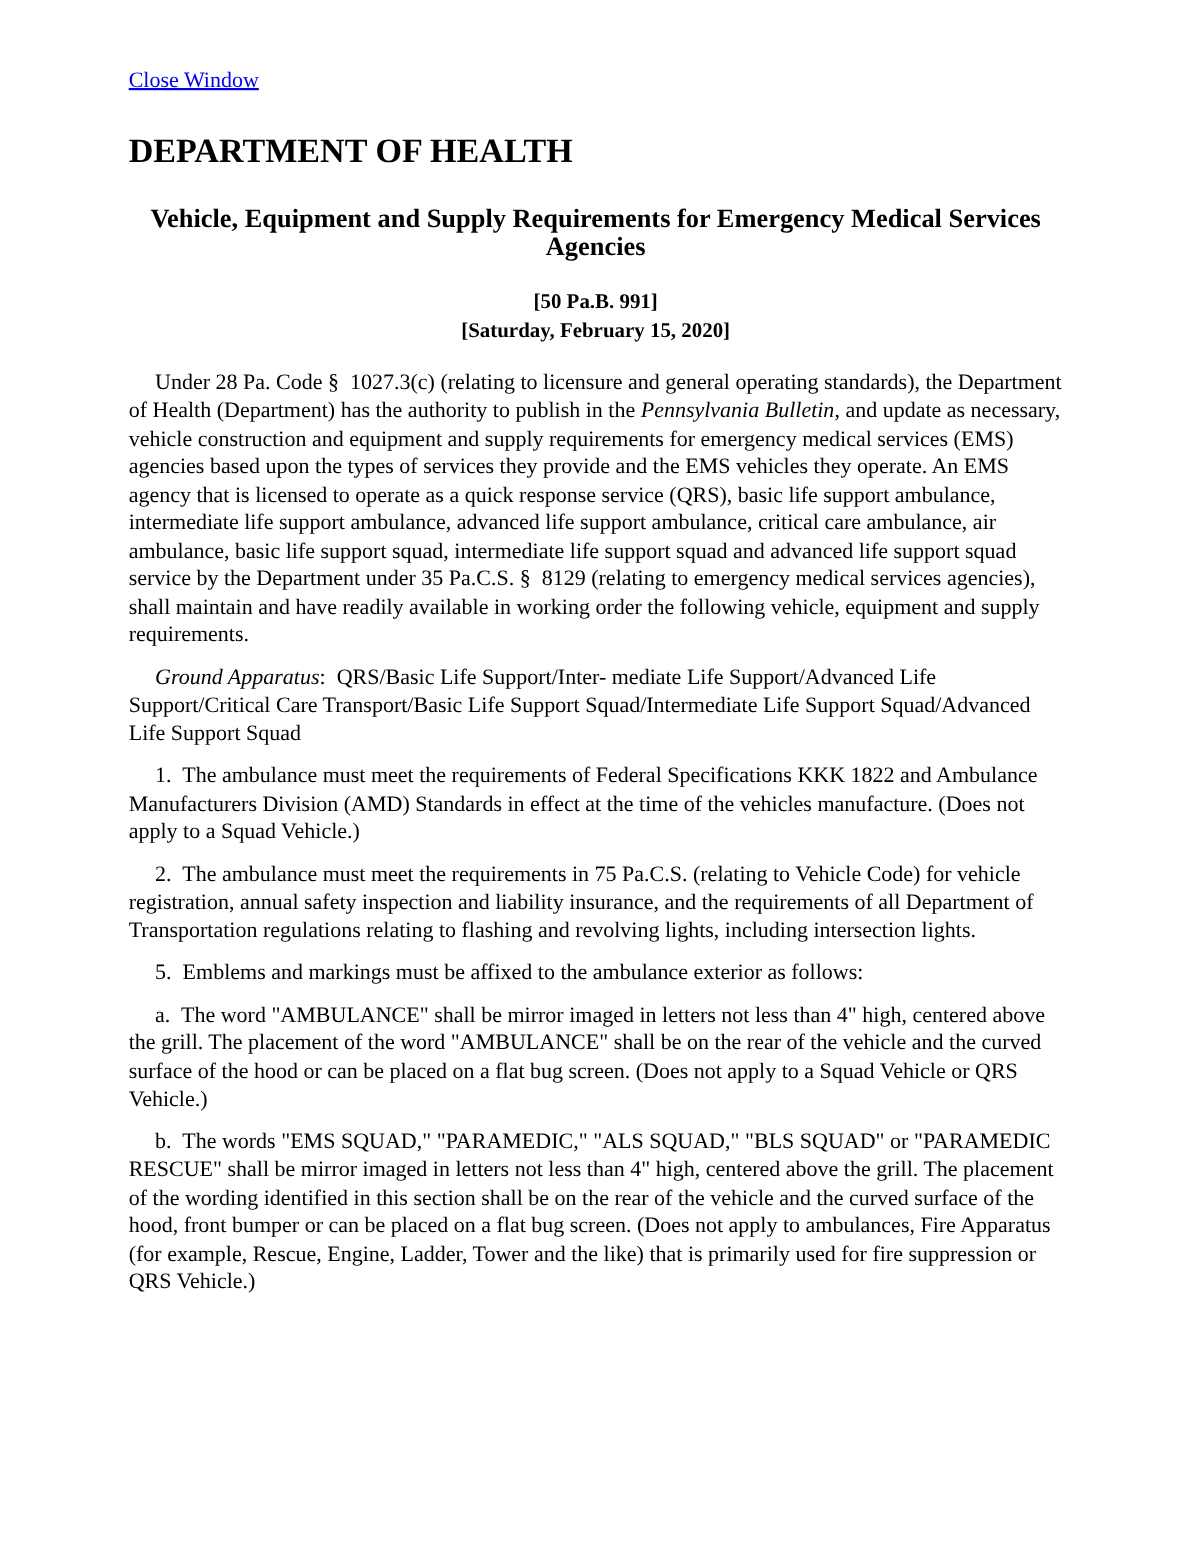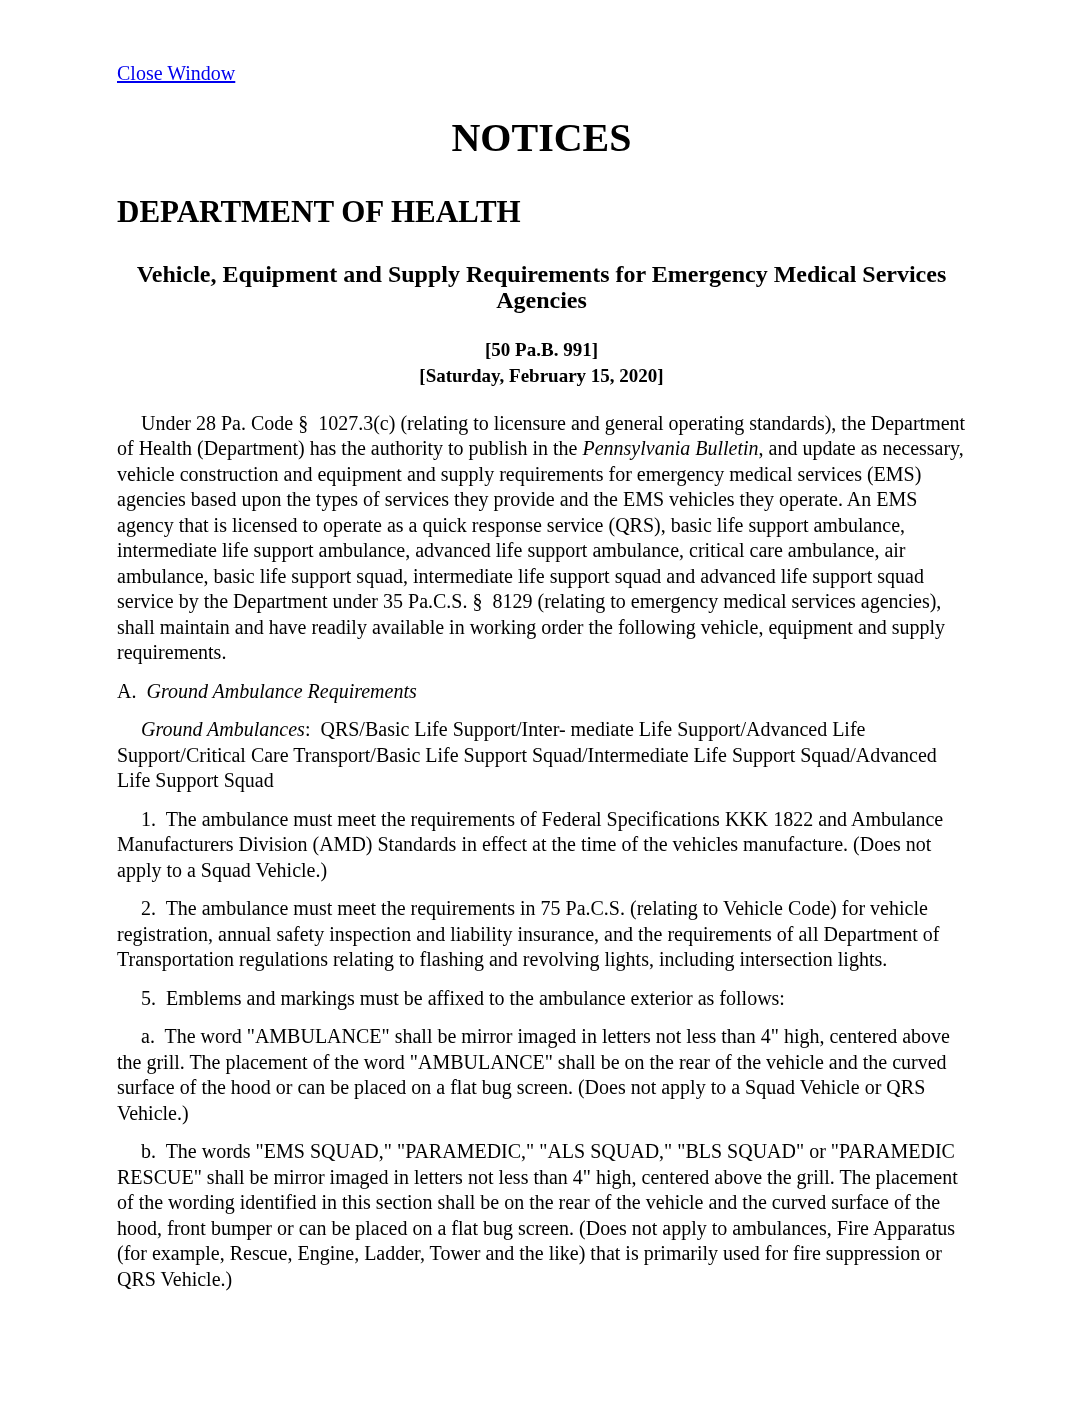--- a/index.html
+++ b/index.html
@@ -60,38 +60,36 @@
   .para.indent { text-indent: 24px; }
   .para i { font-style: italic; }
 </style>
 </head>
 <body>
 
 <div class="page">
 
   <a href="#" class="close-link">Close Window</a>
 
-  <h1 class="notices-heading">NOTICES</h1>
 
   <h2 class="dept-heading">DEPARTMENT OF HEALTH</h2>
 
   <h3 class="doc-title">Vehicle, Equipment and Supply Requirements for Emergency Medical Services Agencies</h3>
 
   <div class="cite-block">
     <div>[50 Pa.B. 991]</div>
     <div>[Saturday, February 15, 2020]</div>
   </div>
 
   <div class="body-text">
 
     <p class="para indent"><span>Under 28 Pa. Code §  1027.3(c) (relating to licensure and general operating standards), the Department of Health (Department) has the authority to publish in the </span><i>Pennsylvania Bulletin</i><span>, and update as necessary, vehicle construction and equipment and supply requirements for emergency medical services (EMS) agencies based upon the types of services they provide and the EMS vehicles they operate. An EMS agency that is licensed to operate as a quick response service (QRS), basic life support ambulance, intermediate life support ambulance, advanced life support ambulance, critical care ambulance, air ambulance, basic life support squad, intermediate life support squad and advanced life support squad service by the Department under 35 Pa.C.S. §  8129 (relating to emergency medical services agencies), shall maintain and have readily available in working order the following vehicle, equipment and supply requirements.</span></p>
 
-    <p class="para"><span>A.  </span><i>Ground Ambulance Requirements</i></p>
 
-    <p class="para indent"><i>Ground Ambulances</i><span>:  QRS/Basic Life Support/Inter- mediate Life Support/Advanced Life Support/Critical Care Transport/Basic Life Support Squad/Intermediate Life Support Squad/Advanced Life Support Squad</span></p>
+    <p class="para indent"><i>Ground Apparatus</i><span>:  QRS/Basic Life Support/Inter- mediate Life Support/Advanced Life Support/Critical Care Transport/Basic Life Support Squad/Intermediate Life Support Squad/Advanced Life Support Squad</span></p>
 
     <p class="para indent">1.  The ambulance must meet the requirements of Federal Specifications KKK 1822 and Ambulance Manufacturers Division (AMD) Standards in effect at the time of the vehicles manufacture. (Does not apply to a Squad Vehicle.)</p>
 
     <p class="para indent">2.  The ambulance must meet the requirements in 75 Pa.C.S. (relating to Vehicle Code) for vehicle registration, annual safety inspection and liability insurance, and the requirements of all Department of Transportation regulations relating to flashing and revolving lights, including intersection lights.</p>
 
     <p class="para indent">5.  Emblems and markings must be affixed to the ambulance exterior as follows:</p>
 
     <p class="para indent">a.  The word "AMBULANCE" shall be mirror imaged in letters not less than 4" high, centered above the grill. The placement of the word "AMBULANCE" shall be on the rear of the vehicle and the curved surface of the hood or can be placed on a flat bug screen. (Does not apply to a Squad Vehicle or QRS Vehicle.)</p>
 
     <p class="para indent">b.  The words "EMS SQUAD," "PARAMEDIC," "ALS SQUAD," "BLS SQUAD" or "PARAMEDIC RESCUE" shall be mirror imaged in letters not less than 4" high, centered above the grill. The placement of the wording identified in this section shall be on the rear of the vehicle and the curved surface of the hood, front bumper or can be placed on a flat bug screen. (Does not apply to ambulances, Fire Apparatus (for example, Rescue, Engine, Ladder, Tower and the like) that is primarily used for fire suppression or QRS Vehicle.)</p>

